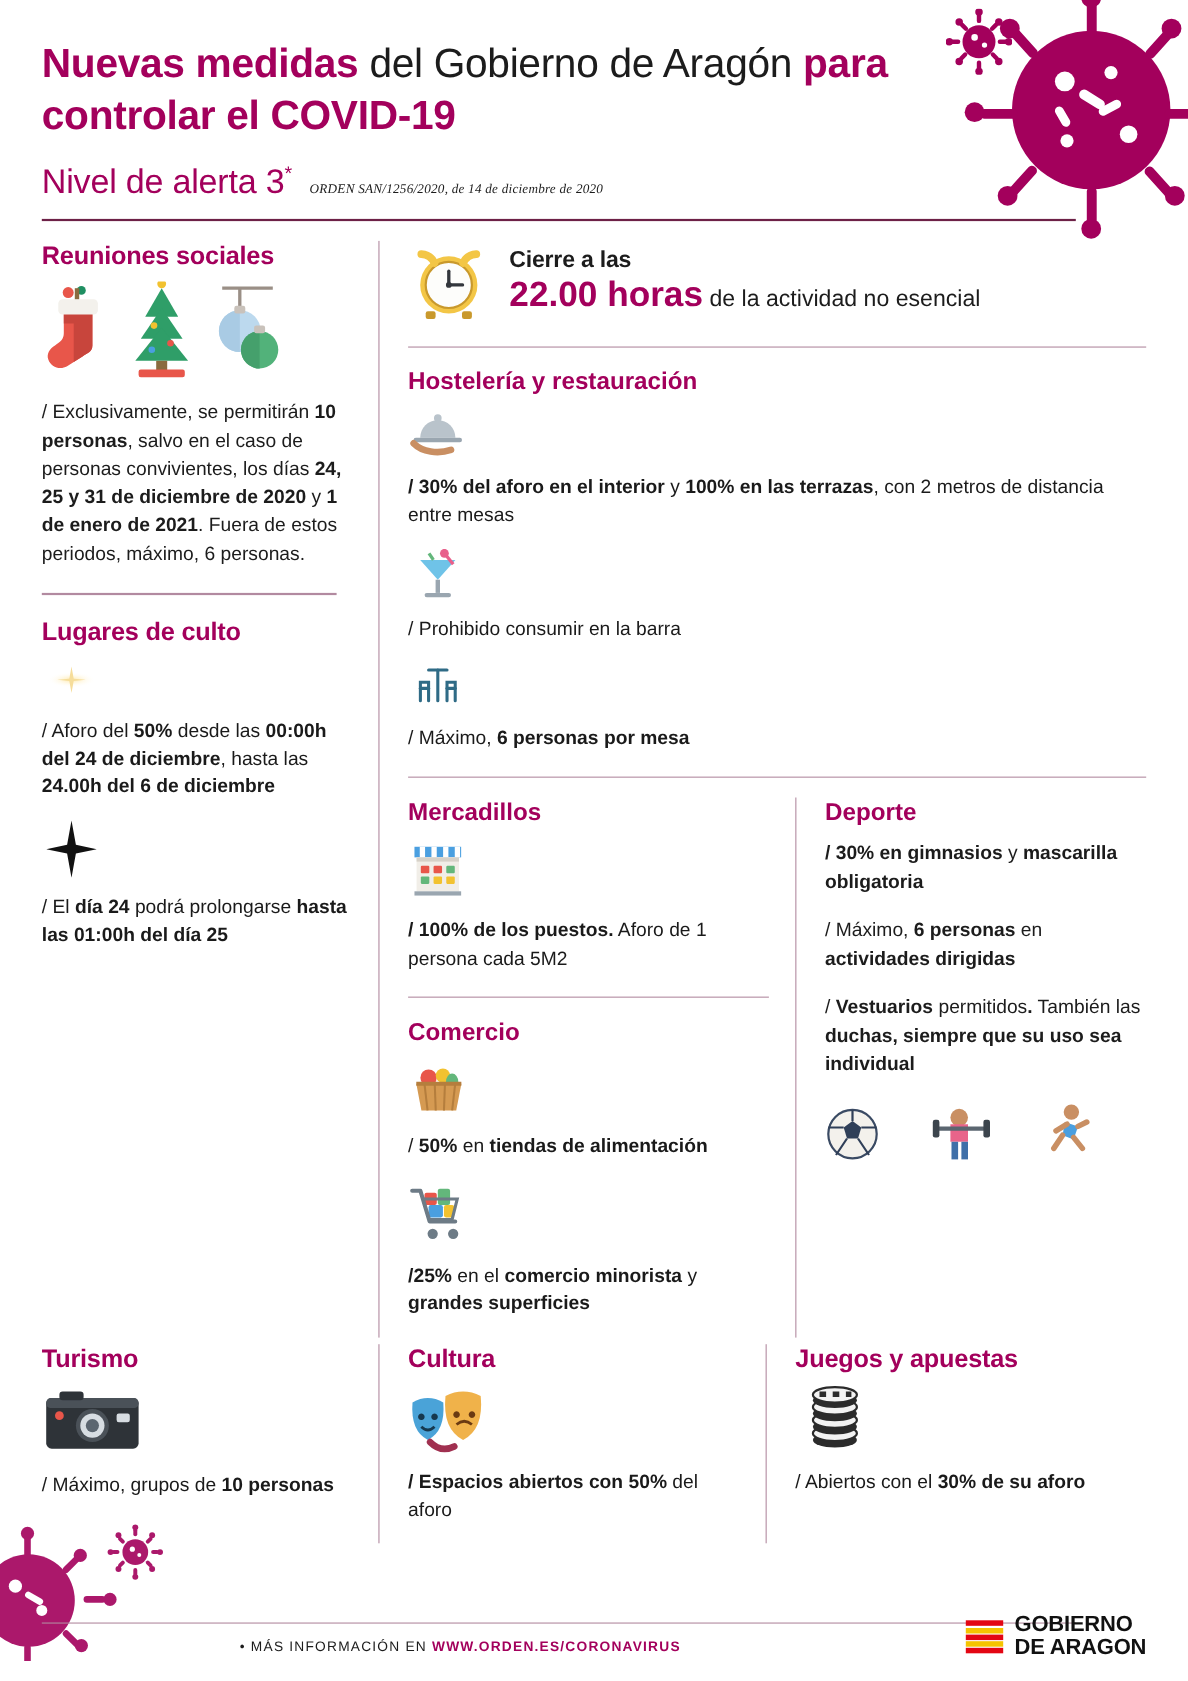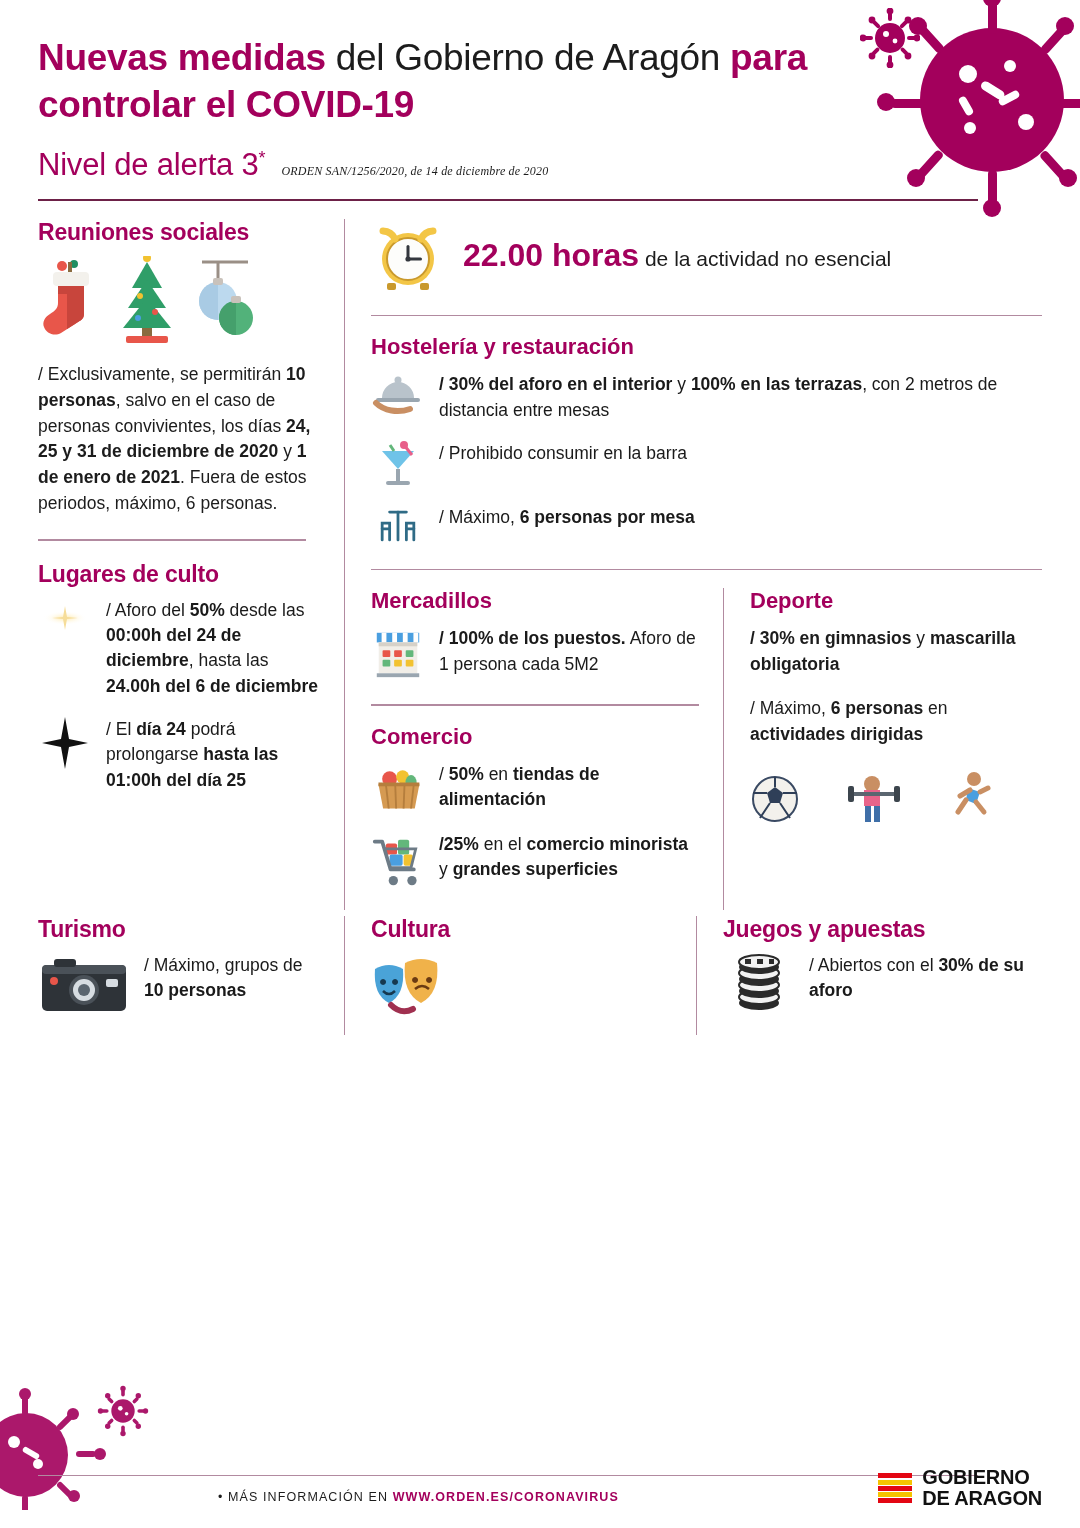--- a/index.html
+++ b/index.html
@@ -100,21 +100,21 @@
   .divider {
     height: 1.5px;
     background: #b28aa0;
     margin: 22px 0 20px;
   }
   .divider.short { width: 268px; }
 
   
   .emojis { display: flex; align-items: flex-end; gap: 14px; margin: 6px 0 16px; }
 
-  .row { display: flex; gap: 14px; align-items: flex-start; margin-bottom: 18px; }
+  .row { display: flex; gap: 14px; align-items: flex-start; margin-bottom: 18px; flex-direction: column; }
   .row .ico { flex: 0 0 auto; width: 54px; display: flex; justify-content: center; align-items: center; }
   .row .txt { flex: 1; font-size: 17.5px; line-height: 1.45; }
 
   
   .clock-block { display: flex; gap: 18px; align-items: center; margin-bottom: 4px; }
   .clock-text .l1 { font-size: 21px; color: #1c1c1c; font-weight: 700; letter-spacing: -.2px;}
   .clock-text .l2 { font-size: 21px; color: #1c1c1c; margin-top: 0; }
   .clock-text .l2 .big { font-size: 32px; color: #a3005c; font-weight: 700; }
 
   .hr-thin { height: 1.5px; background: #b28aa0; margin: 22px 0 18px; }
@@ -388,20 +388,21 @@
             <path d="M12 12 a14 14 0 0 1 12 8" stroke="#f3c646" stroke-width="7" fill="none" stroke-linecap="round"></path>
             <path d="M62 12 a14 14 0 0 0 -12 8" stroke="#f3c646" stroke-width="7" fill="none" stroke-linecap="round"></path>
             <rect x="35.5" y="26" width="3" height="16" rx="1.5" fill="#33373d"></rect>
             <rect x="37" y="38.5" width="14" height="3" rx="1.5" fill="#33373d"></rect>
             <circle cx="37" cy="40" r="2.6" fill="#33373d"></circle>
             <rect x="16" y="64" width="9" height="7" rx="2" fill="#c9992c"></rect>
             <rect x="49" y="64" width="9" height="7" rx="2" fill="#c9992c"></rect>
           </svg>
         </div>
         <div class="clock-text">
+          <div class="l1">Cierre a las</div>
           <div class="l2"><span class="big">22.00 horas</span><span> de la actividad no esencial</span></div>
         </div>
       </div>
 
       <div class="hr-thin"></div>
 
       <section>
         <h3>Hostelería y restauración</h3>
 
         <div class="row">
@@ -536,20 +537,21 @@
         </div>
 
         <div>
           <section>
             <h3>Deporte</h3>
 
             <p class="item" style="margin-bottom:18px"><b>/ 30% en gimnasios</b><span> y </span><b>mascarilla obligatoria</b></p>
 
             <p class="item" style="margin-bottom:18px"><span>/ Máximo, </span><b>6 personas</b><span> en </span><b>actividades dirigidas</b></p>
 
+            <p class="item"><span>/ </span><b>Vestuarios</b><span> permitidos</span><b>.</b><span> También las </span><b>duchas, siempre que su uso sea individual</b></p>
 
             <div class="emojis" style="margin-top:22px; gap:46px;">
               <svg width="50" height="50" viewBox="0 0 50 50">
                 <circle cx="25" cy="25" r="22" fill="#f3f1ec" stroke="#3a4a63" stroke-width="2"></circle>
                 <polygon points="25,13 33,19 30,29 20,29 17,19" fill="#2f3f58"></polygon>
                 <path d="M25 3 L25 13 M47 19 L33 19 M40 44 L30 29 M10 44 L20 29 M3 19 L17 19" stroke="#2f3f58" stroke-width="2" fill="none"></path>
               </svg>
               <svg width="56" height="52" viewBox="0 0 56 52">
                 <circle cx="26" cy="12" r="8" fill="#c98f63"></circle>
                 <path d="M18 18 h16 v16 h-16z" fill="#e8648a"></path>
@@ -604,20 +606,21 @@
             <svg width="72" height="62" viewBox="0 0 72 62">
               <path d="M4 16 q14 -8 28 0 q2 26 -14 34 Q2 42 4 16z" fill="#4aa3d8"></path>
               <path d="M12 26 a3 3 0 1 0 0.1 0M24 26 a3 3 0 1 0 0.1 0" fill="#16384f"></path>
               <path d="M12 38 q6 6 12 0" stroke="#16384f" stroke-width="2.5" fill="none"></path>
               <path d="M34 10 q16 -8 32 0 q3 30 -16 40 Q31 40 34 10z" fill="#f0b24a"></path>
               <path d="M44 24 a3 3 0 1 0 0.1 0M58 24 a3 3 0 1 0 0.1 0" fill="#6a3a12"></path>
               <path d="M44 36 q7 -6 14 0" stroke="#6a3a12" stroke-width="2.5" fill="none"></path>
               <path d="M20 52 q10 10 22 4" stroke="#a03050" stroke-width="6" fill="none" stroke-linecap="round"></path>
             </svg>
           </div>
+          <div class="txt"><b>/ Espacios abiertos con 50%</b><span> del aforo</span></div>
         </div>
       </div>
 
       <div class="c c3">
         <h2>Juegos y apuestas</h2>
         <div class="row" style="margin-top:6px">
           <div class="ico" style="width:72px">
             <svg width="64" height="62" viewBox="0 0 64 62">
               <g>
                 <ellipse cx="32" cy="50" rx="20" ry="7" fill="#2b2b2b"></ellipse>

